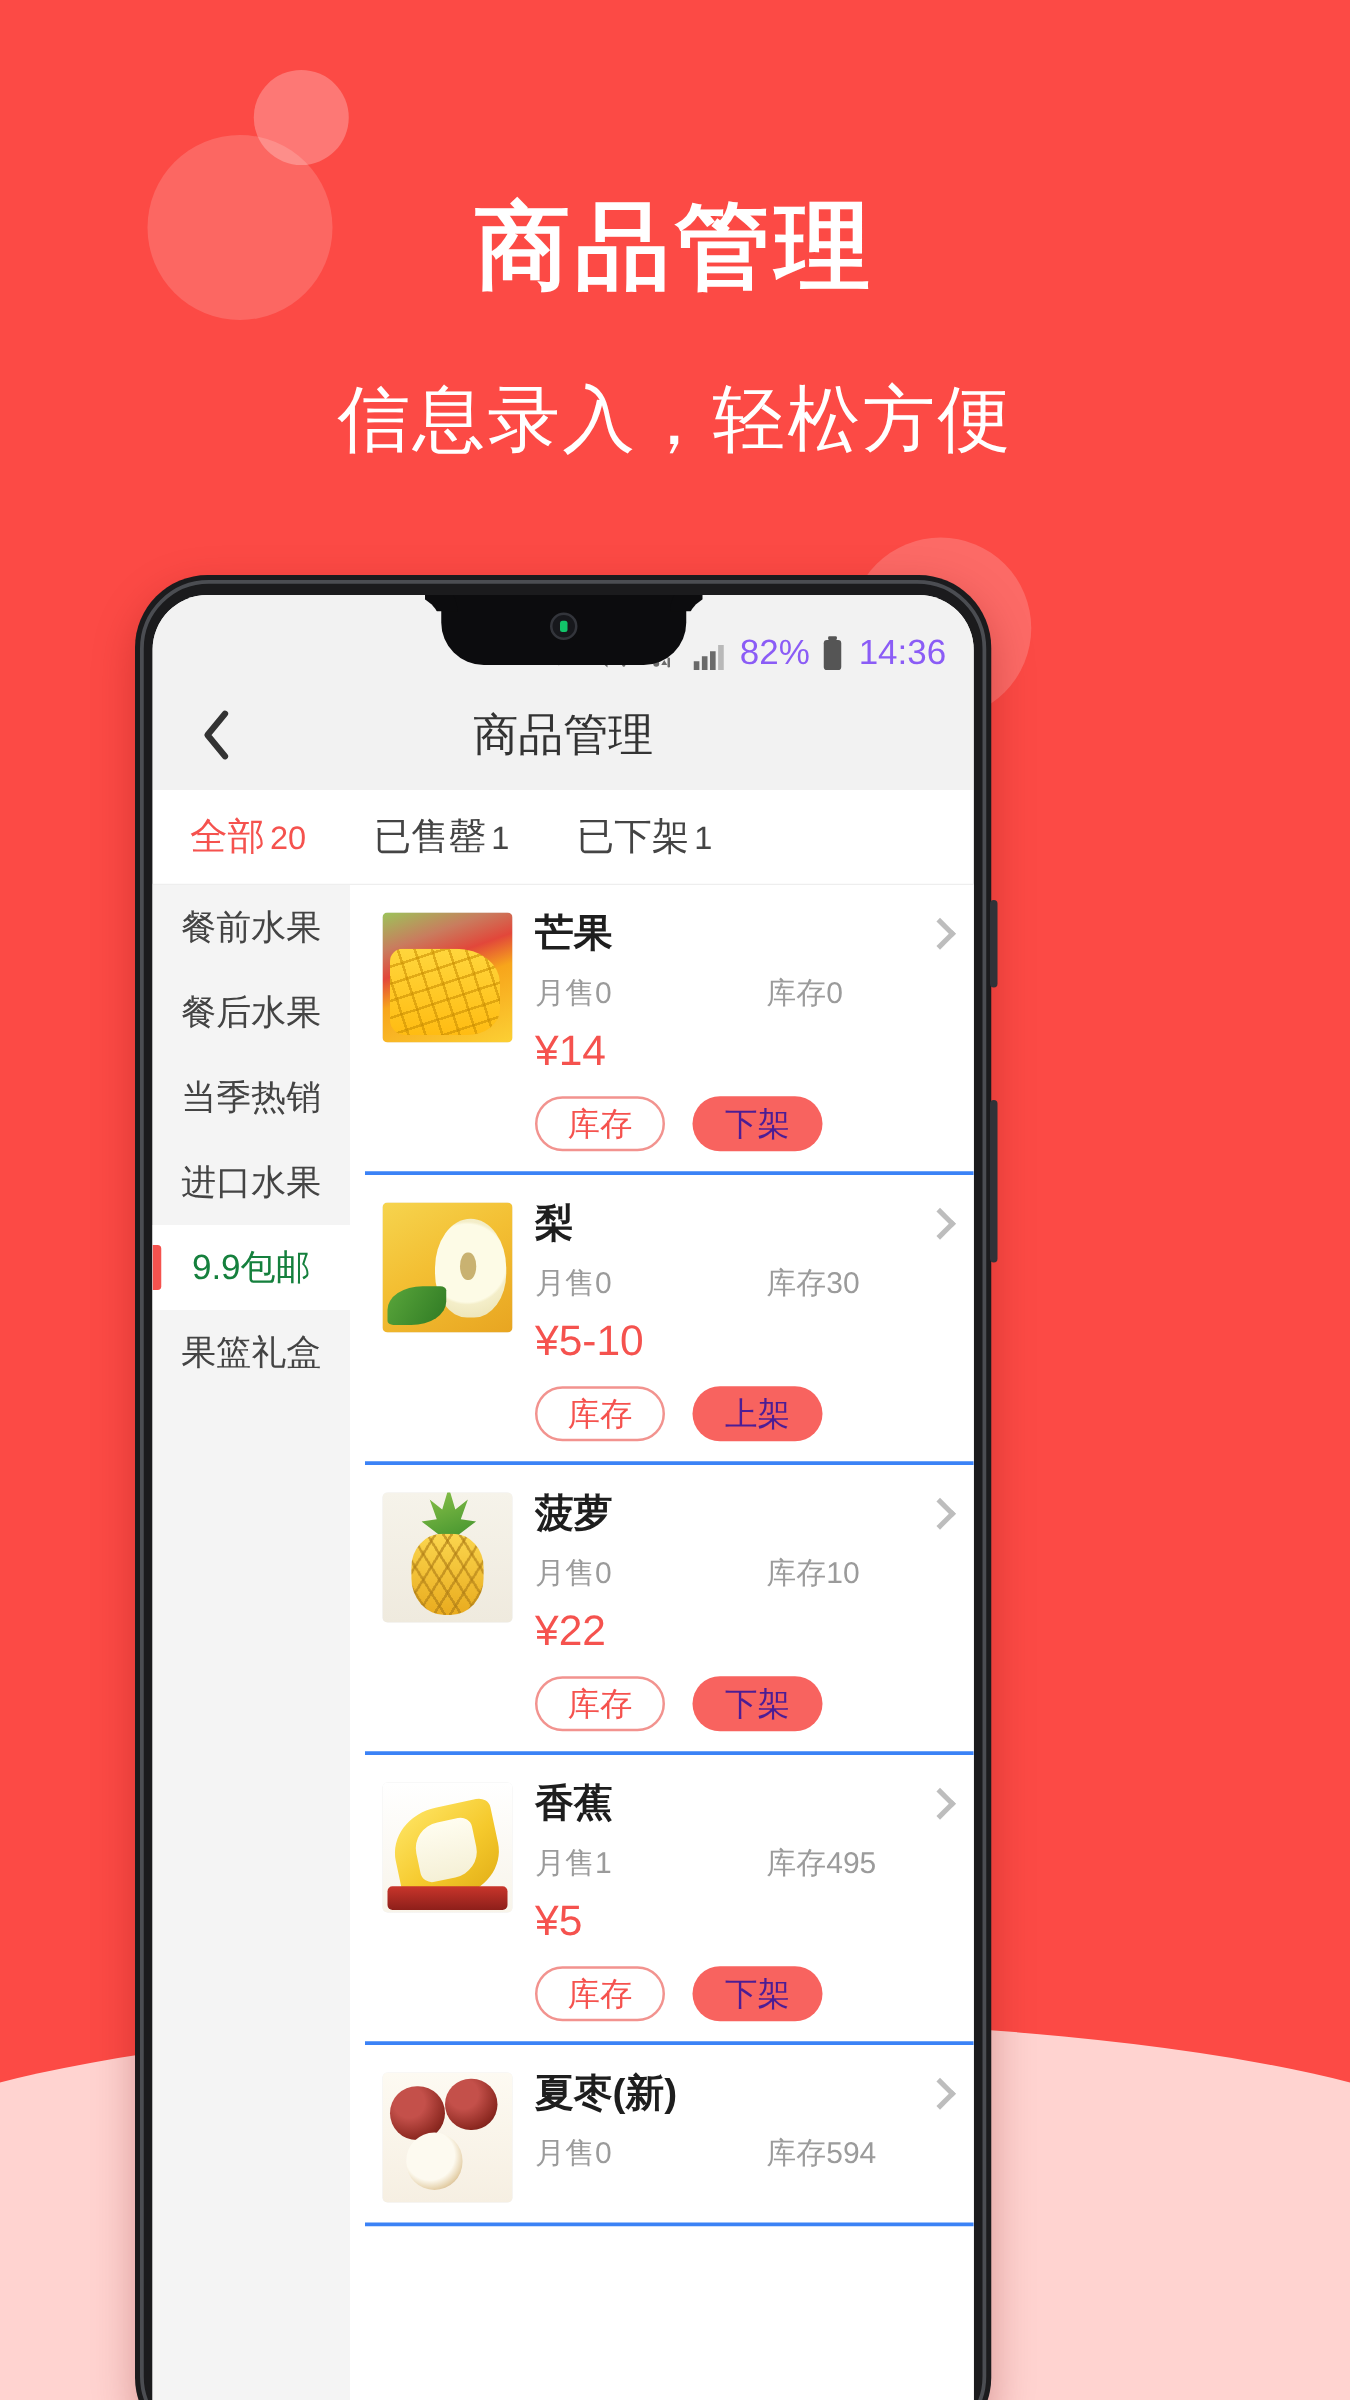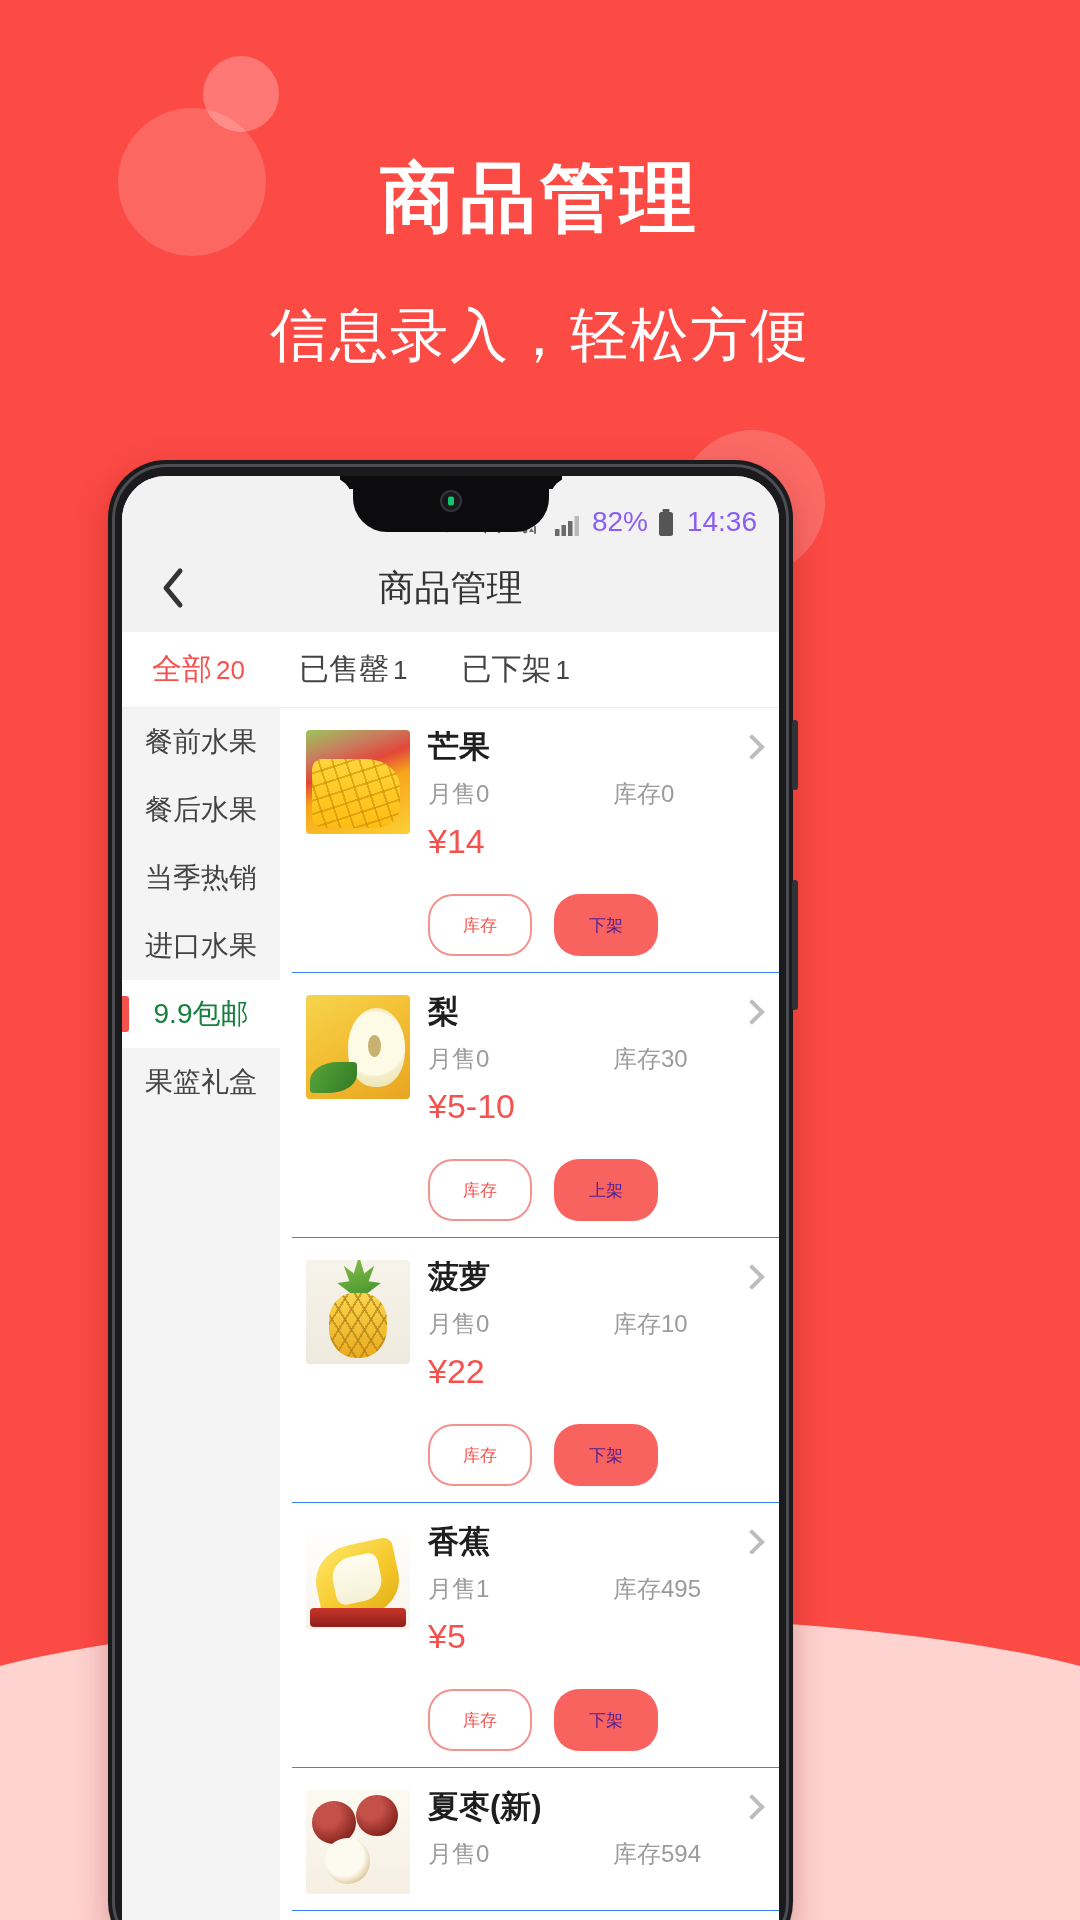--- a/index.html
+++ b/index.html
@@ -244,21 +244,21 @@
 
   
   #product-list {
     flex: 1;
     background: #ffffff;
     padding-left: 12px;
   }
   .product-row {
     display: flex;
     padding: 22px 22px 16px 14px;
-    border-bottom: 1px solid #3b82f6;
+    border-bottom: 3px solid #3b82f6;
     position: relative;
   }
   .product-thumb {
     width: 104px; height: 104px;
     border-radius: 4px;
     flex-shrink: 0;
     margin-right: 18px;
     background: #eee;
     overflow: hidden;
     position: relative;
@@ -282,27 +282,26 @@
     font-size: 34px;
     color: #f5524e;
   }
   .product-actions {
     margin-top: 16px;
     display: flex;
     gap: 22px;
   }
   .btn-pill {
     min-width: 104px;
-    height: 62px;
+    height: 44px;
     border-radius: 25px;
     display: flex;
     align-items: center;
     justify-content: center;
-    font-size: 17px;
-    margin-top: 17px;
+    font-size: 26px;
   }
   .btn-outline {
     border: 2px solid #f2938f;
     color: #f5524e;
     background: #ffffff;
   }
   .btn-solid {
     background: #f8635f;
     color: #4c1d95;
   }

